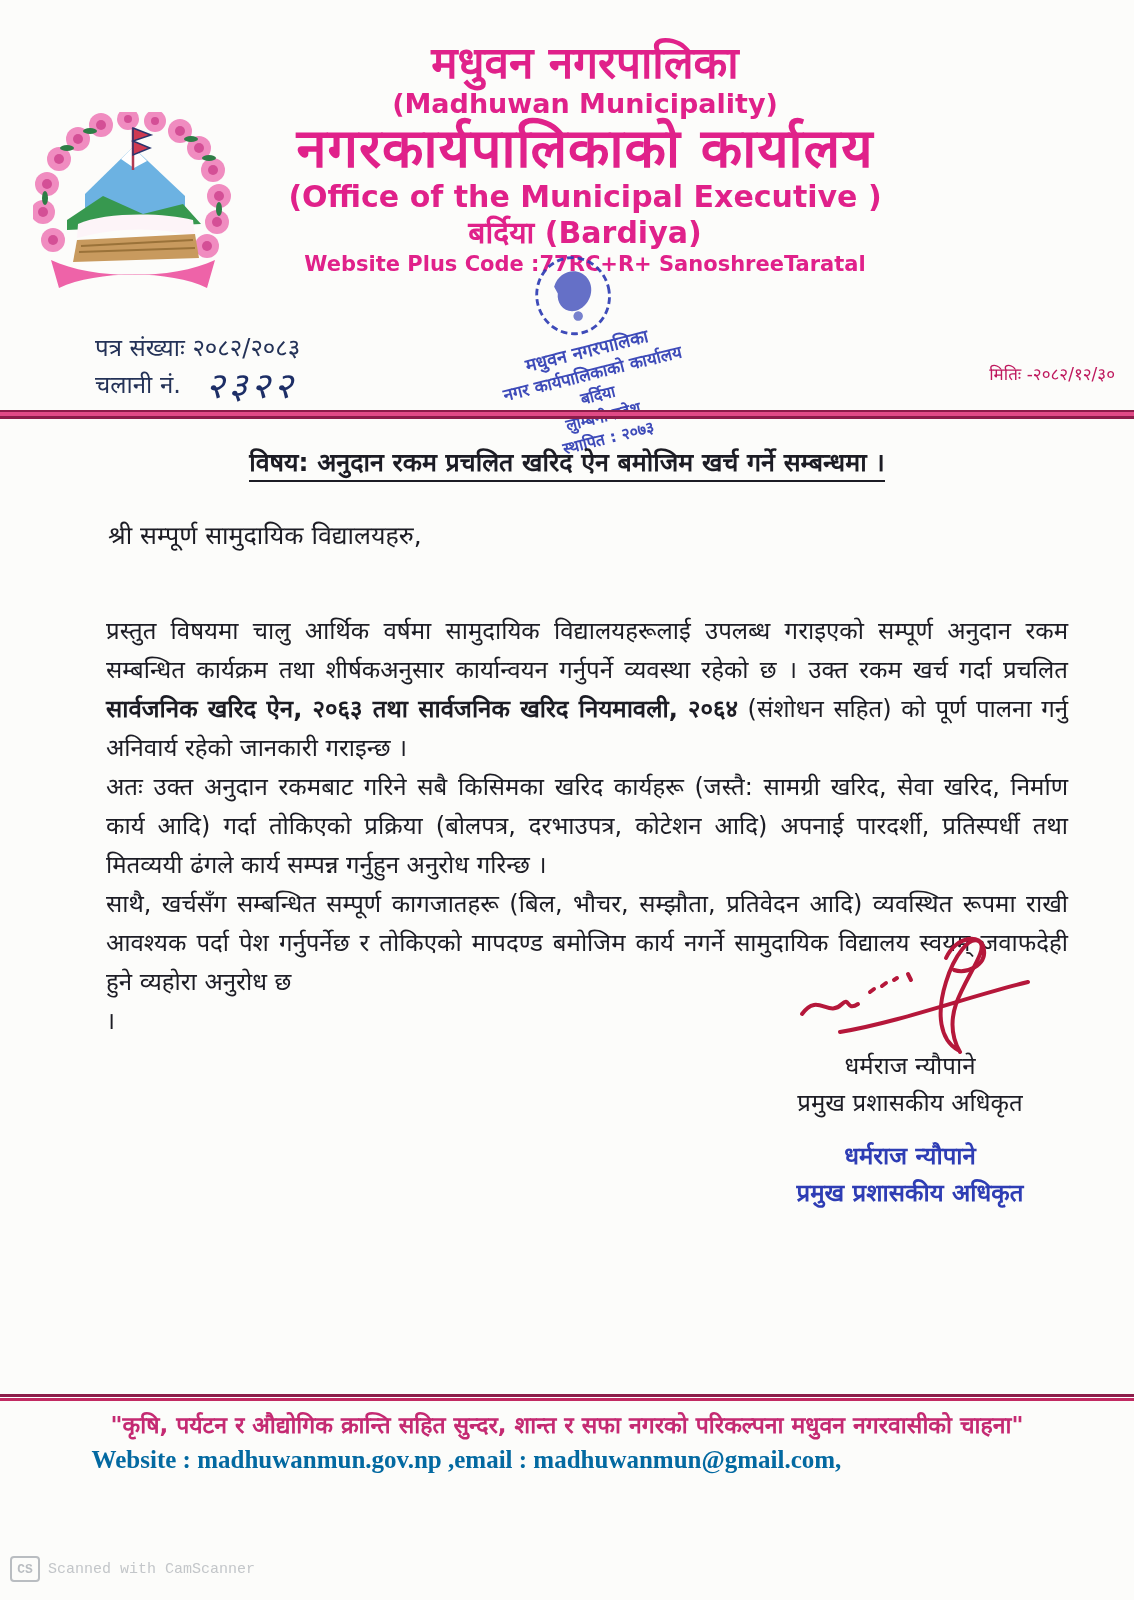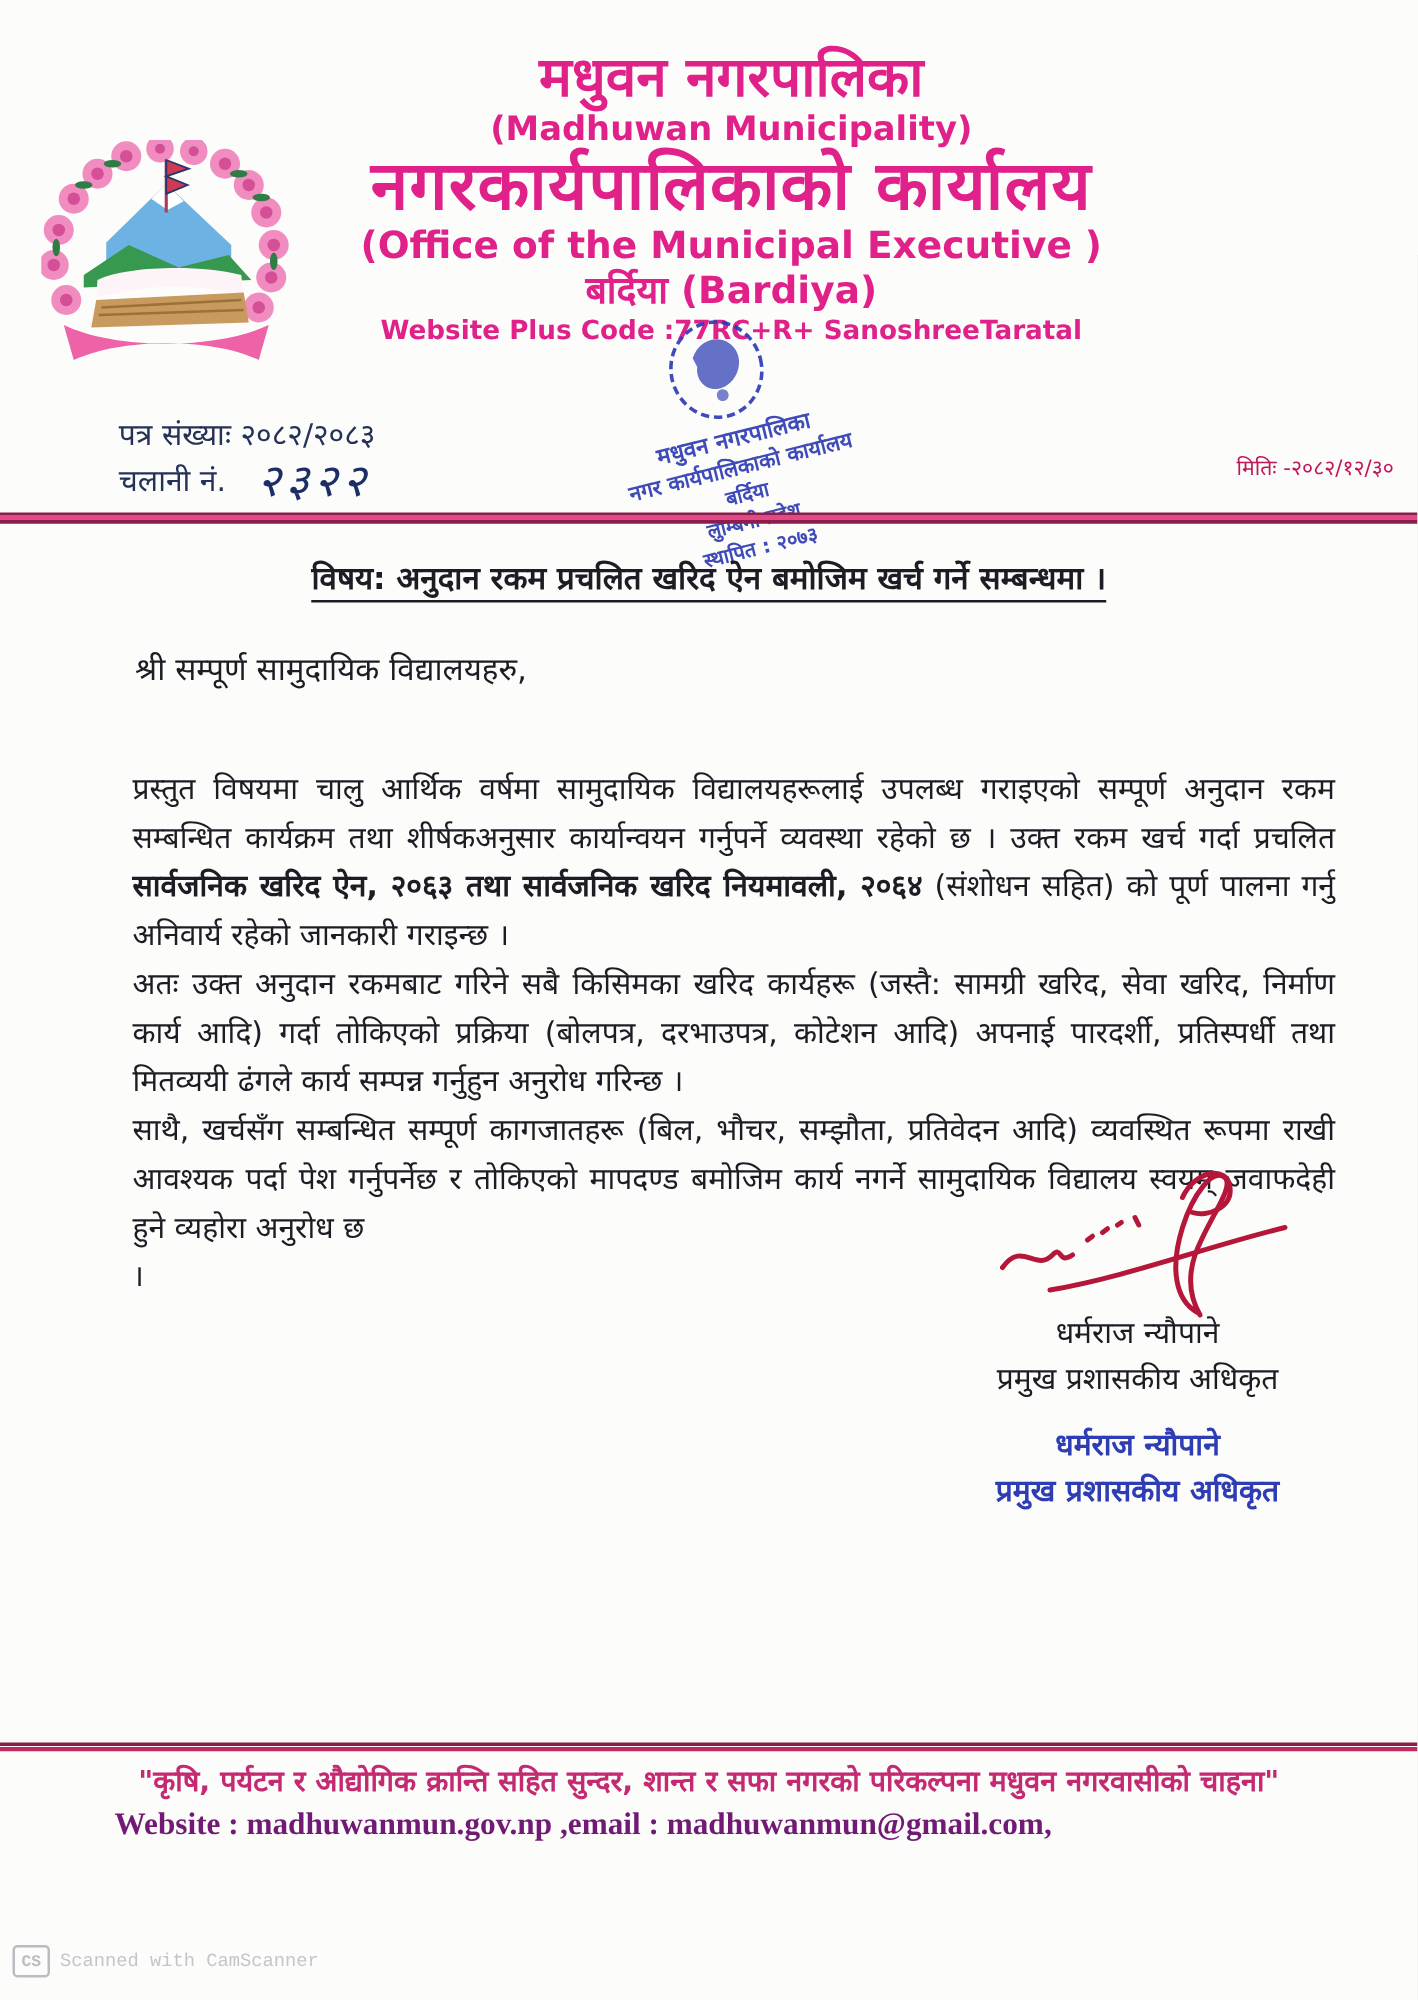--- a/index.html
+++ b/index.html
@@ -52,21 +52,21 @@
   
   .sig-svg{position:absolute;left:790px;top:930px;}
   .sig-name{position:absolute;left:740px;top:1048px;width:340px;text-align:center;
             font-size:24px;line-height:1.55;}
   .stamp-name{position:absolute;left:740px;top:1138px;width:340px;text-align:center;
             font-size:24px;font-weight:bold;color:#2e3db4;line-height:1.55;}
   
   .slogan{position:absolute;left:0;top:1408px;width:1134px;text-align:center;
           color:#c42a72;font-size:23px;font-weight:bold;}
   .contact{position:absolute;left:0;top:1446px;width:933px;text-align:center;
-          color:#701a75;font-size:25px;font-weight:bold;
+          color:#0369a1;font-size:25px;font-weight:bold;
           font-family:"Liberation Serif","DejaVu Serif",serif;}
   
   .wm{position:absolute;left:10px;top:1556px;display:flex;align-items:center;gap:8px;
       color:#c3c6c9;font-size:15px;font-family:Liberation Mono, monospace;}
   .wm .cs{width:26px;height:22px;border:2px solid #b9bdc1;border-radius:4px;
       color:#b9bdc1;font-size:13px;font-weight:bold;display:flex;
       align-items:center;justify-content:center;}
 </style>
 </head>
 <body>

